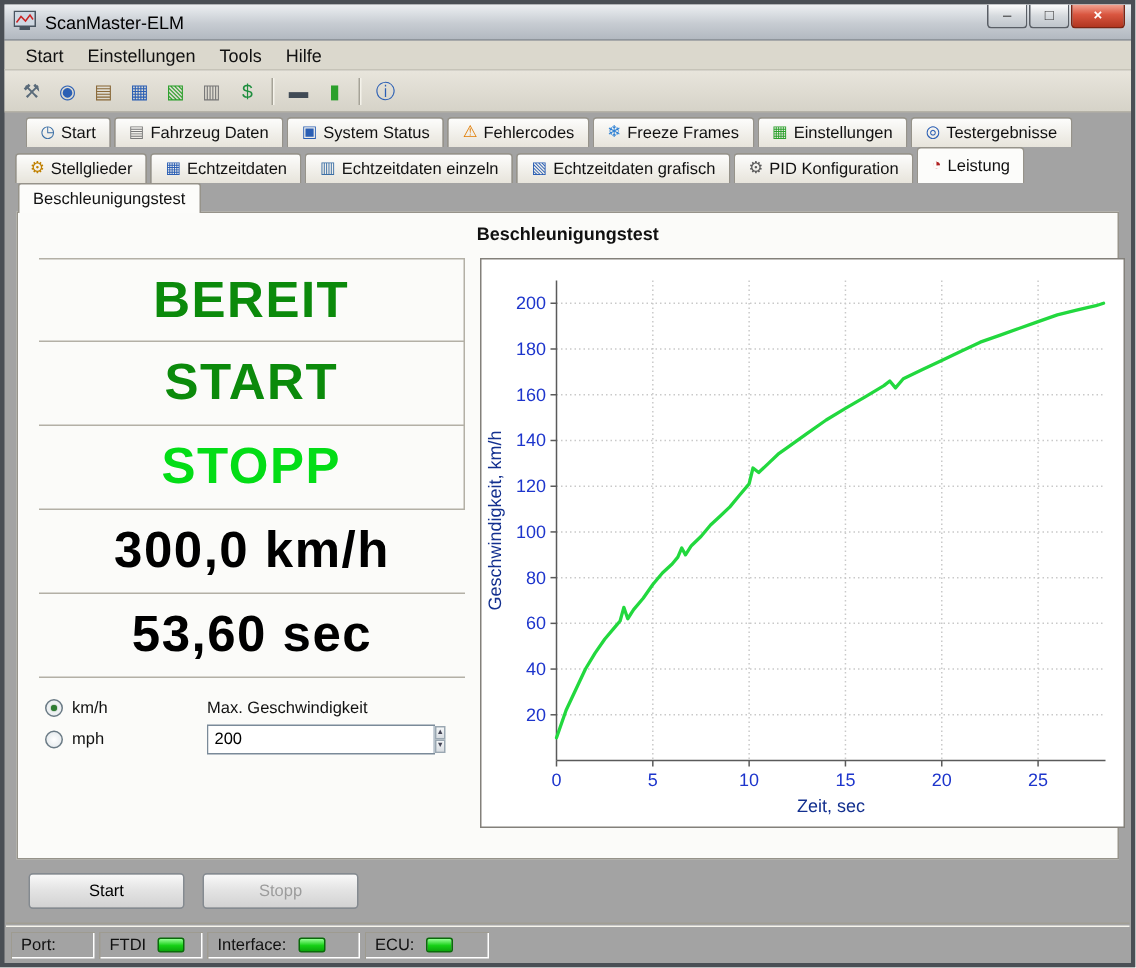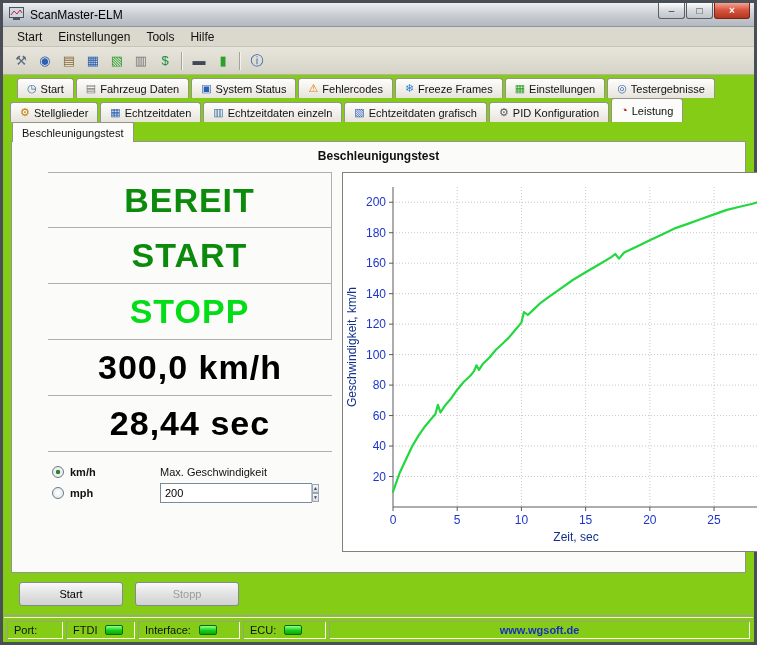--- a/index.html
+++ b/index.html
@@ -1,19 +1,19 @@
 <!DOCTYPE html>
 <html><head>
 <meta charset="utf-8">
 <style>
   * { box-sizing: border-box; margin: 0; padding: 0; }
   html,body { width: 757px; height: 645px; overflow: hidden; }
   body { font-family: "Liberation Sans", sans-serif; font-size: 11px; color: #111; }
 
-  .window { width: 757px; height: 645px; border: 3px solid #4a4f55; background: #84cc16;
+  .window { width: 757px; height: 645px; border: 3px solid #4a4f55; background: #a3a3a3;
             display: flex; flex-direction: column; position: relative; }
 
   
   .titlebar { height: 24px; flex: 0 0 24px; display: flex; align-items: center; padding: 0 6px;
               background: linear-gradient(#eceff2, #c7ccd2 55%, #b3b9c1);
               border-bottom: 1px solid #8f959c; position: relative; }
   .title-text { margin-left: 6px; font-size: 12px; color: #000; }
   .win-controls { position: absolute; top: 0; right: 4px; display: flex; gap: 1px; }
   .winbtn { width: 27px; height: 16px; display: flex; align-items: center; justify-content: center;
             font-size: 10px; line-height: 1; color: #333; border: 1px solid #5a5f66; border-top: none;
@@ -46,31 +46,31 @@
   .content-wrap { flex: 1 1 auto; margin: 0 8px; display: flex; flex-direction: column; min-height: 0; }
   .subtabs { height: 20px; flex: 0 0 20px; display: flex; align-items: flex-end; padding-left: 1px; }
   .subtab { display: inline-flex; align-items: center; height: 18px; padding: 0 9px; font-size: 11px;
             background: linear-gradient(#f0eee8, #dcd9d0); border: 1px solid #96938a; border-bottom: none;
             border-radius: 2px 2px 0 0; margin-right: 1px; white-space: nowrap; cursor: default; }
   .subtab.active { background: #fcfcfa; height: 20px; position: relative; z-index: 3; }
   .panel { flex: 1 1 auto; border: 1px solid #96938a; background: #fbfbf9; margin-top: -1px;
            display: flex; flex-direction: column; position: relative; z-index: 1; min-height: 0; }
   .panel-header { height: 27px; flex: 0 0 27px; display: flex; align-items: center; justify-content: center;
                   font-size: 12px; font-weight: bold; }
-  .panel-body { flex: 1 1 auto; display: flex; padding: 0 6px 8px 6px; min-height: 0; margin-left: 22px; }
+  .panel-body { flex: 1 1 auto; display: flex; padding: 0 6px 8px 6px; min-height: 0; }
 
   
   .left-col { width: 284px; margin: 3px 10px 0 8px; flex: 0 0 284px; }
   .big-row { height: 56px; display: flex; align-items: center; justify-content: center;
              font-weight: bold; font-size: 34px; border-bottom: 1px solid #b3b0a6; letter-spacing: 1px; }
   .big-row.first { border-top: 1px solid #b3b0a6; }
   .big-row.vline { border-right: 1px solid #b3b0a6; }
   .ctrl-row { display: flex; padding-top: 14px; font-size: 11px; }
   .radios { width: 112px; padding-left: 4px; }
-  .radio { display: flex; align-items: center; gap: 6px; margin-bottom: 9px; cursor: default; font-weight: bold; }
+  .radio { display: flex; align-items: center; gap: 6px; margin-bottom: 9px; cursor: default; }
   .rb { width: 12px; height: 12px; border-radius: 50%; border: 1px solid #6a7a85;
         background: radial-gradient(#ffffff, #dfe5e9); position: relative; flex: 0 0 12px; }
   .rb.sel::after { content: ""; position: absolute; left: 3px; top: 3px; width: 4px; height: 4px;
                    border-radius: 50%; background: #2e7d32; box-shadow: 0 0 1px #1d541f; }
   .maxspeed label { display: block; margin-bottom: 5px; }
   .spin { width: 152px; height: 20px; border: 1px solid #7a8a99; background: #fff; display: flex; }
   .spin input { flex: 1; border: none; outline: none; font: 11px "Liberation Sans", sans-serif; padding: 0 4px; }
   .arrows { width: 17px; display: flex; flex-direction: column; border-left: 1px solid #b9c4cd; }
   .arrows .spinbtn { flex: 1; font-size: 5px; line-height: 1; display: flex; align-items: center; justify-content: center;
                      border: 1px solid #9aa7b2; background: linear-gradient(#f5f7f9, #d7dce1); color: #445; cursor: default; }
@@ -208,21 +208,21 @@
     <div class="panel">
       <div class="panel-header">Beschleunigungstest</div>
 
       <div class="panel-body">
 
         <div class="left-col">
           <div class="big-row first vline" style="color: rgb(11, 138, 11);">BEREIT</div>
           <div class="big-row vline" style="color: rgb(11, 138, 11);">START</div>
           <div class="big-row vline" style="color: rgb(3, 221, 22);">STOPP</div>
           <div class="big-row" style="color: rgb(0, 0, 0);">300,0 km/h</div>
-          <div class="big-row" style="color: rgb(0, 0, 0);">28,44 sec</div>
+          <div class="big-row" style="color: rgb(0, 0, 0);">53,60 sec</div>
 
           <div class="ctrl-row">
             <div class="radios">
               <div class="radio">
                 <span class="rb sel"></span>
                 <span>km/h</span>
               </div>
               <div class="radio">
                 <span class="rb"></span>
                 <span>mph</span>
@@ -317,18 +317,15 @@
       <span class="led"></span>
     </div>
     <div class="seg seg-iface">
       <span>Interface:</span>
       <span class="led"></span>
     </div>
     <div class="seg seg-ecu">
       <span>ECU:</span>
       <span class="led"></span>
     </div>
-    <div class="seg seg-site">
-      <span style="color: rgb(26, 47, 192);">www.wgsoft.de</span>
-    </div>
   </div>
 
 </div>
 
 </body></html>

